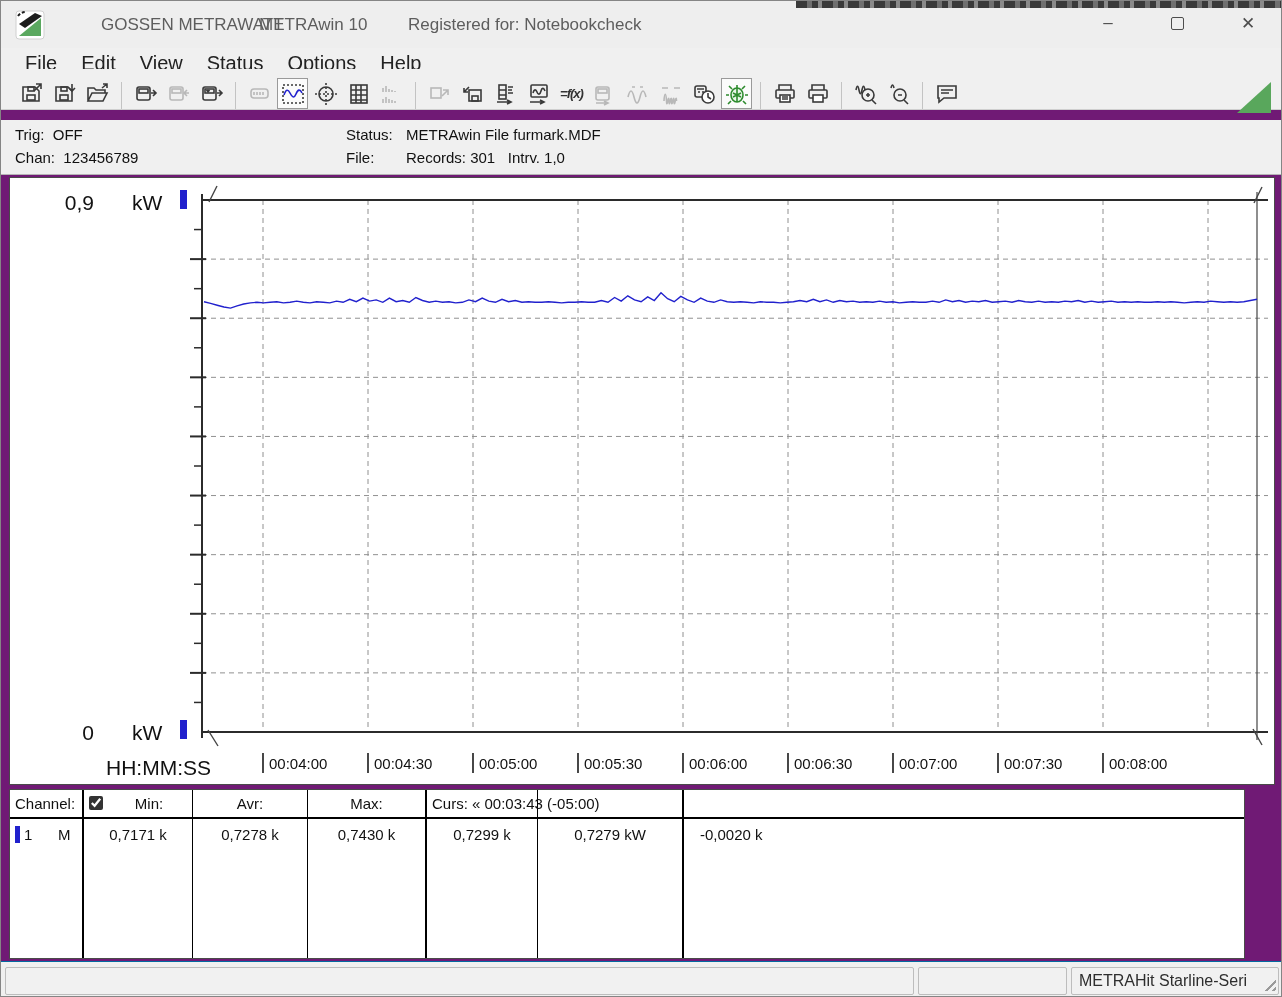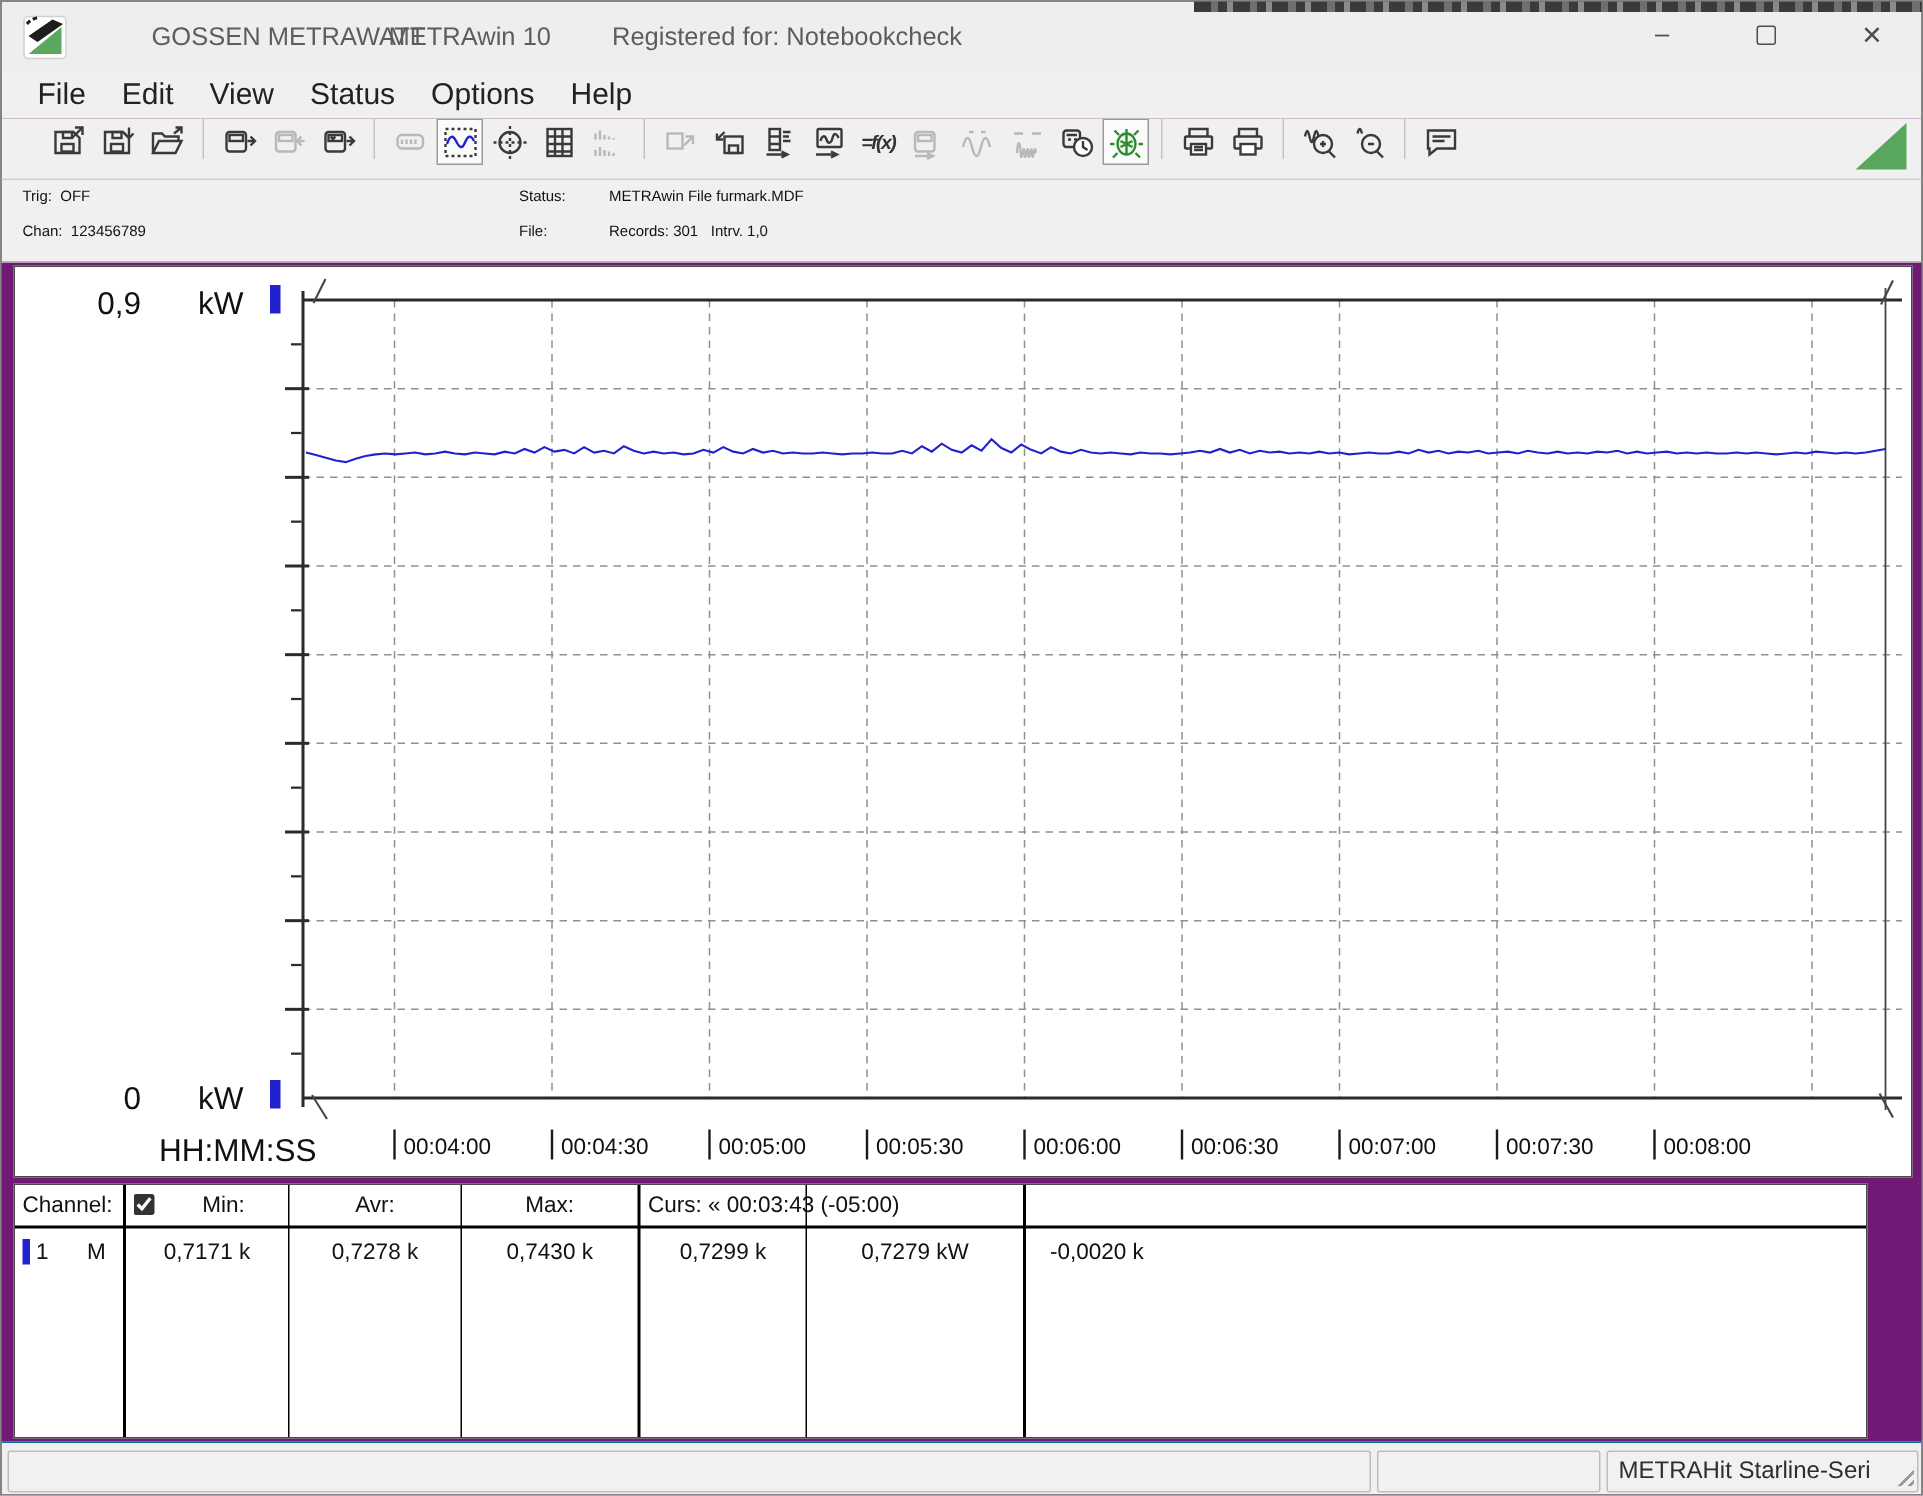--- a/index.html
+++ b/index.html
@@ -17,33 +17,33 @@
   .winbtn{position:absolute;top:0;width:46px;height:44px;display:flex;align-items:center;justify-content:center;
     color:#4d4d4d;font-size:17px;cursor:default;}
   .maxglyph{width:13px;height:13px;border:1.4px solid #4d4d4d;border-radius:2px;display:inline-block;}
 
   
   .menubar{position:absolute;left:0;top:47px;width:100%;height:31px;background:#f0f0f0;
     display:flex;align-items:center;padding-left:12px;}
   .menuitem{font-size:20px;color:#222;padding:3px 12px;white-space:nowrap;}
 
   
-  .toolbar{position:absolute;left:0;top:78px;width:100%;height:41px;background:#f0f0f0;
-    border-bottom:1px solid #cfcfcf;display:flex;align-items:flex-start;padding-left:28px;}
+  .toolbar{position:absolute;left:0;top:68px;width:100%;height:41px;background:#f0f0f0;
+    border-bottom:1px solid #cfcfcf;display:flex;align-items:flex-end;padding-left:14px;}
   .tb{width:31px;height:31px;display:flex;align-items:center;justify-content:center;margin:0 1px;}
   .tb svg{display:block;}
   .tb.pressed{background:#fbfbfb;border:1px solid #9a9a9a;}
   .tbsep{width:1px;height:27px;background:#c3c3c3;margin:0 7px;}
   .fx{font-size:13px;font-style:italic;font-weight:bold;color:#333;letter-spacing:-1px;}
   .greentri{position:absolute;right:10px;top:81px;width:0;height:0;
     border-bottom:31px solid #59a75c;border-left:34px solid transparent;}
 
   
   .infobar{position:absolute;left:0;top:119px;width:100%;height:55px;background:#f0f0f0;
-    border-bottom:1px solid #b5b5b5;font-size:10px;color:#111;}
+    border-bottom:1px solid #b5b5b5;font-size:15px;color:#111;}
   .infobar span{position:absolute;white-space:pre;}
 
   
   .chartpanel{position:absolute;left:8px;top:176px;width:1266px;height:608px;background:#ffffff;
     border:1px solid #4a4a4a;}
   .axlabel{position:absolute;font-size:21px;color:#111;white-space:nowrap;}
   .chmark{position:absolute;width:7px;height:19px;background:#2121cd;}
 
   
   .tablepanel{position:absolute;left:8px;top:788px;width:1236px;height:170px;background:#ffffff;

